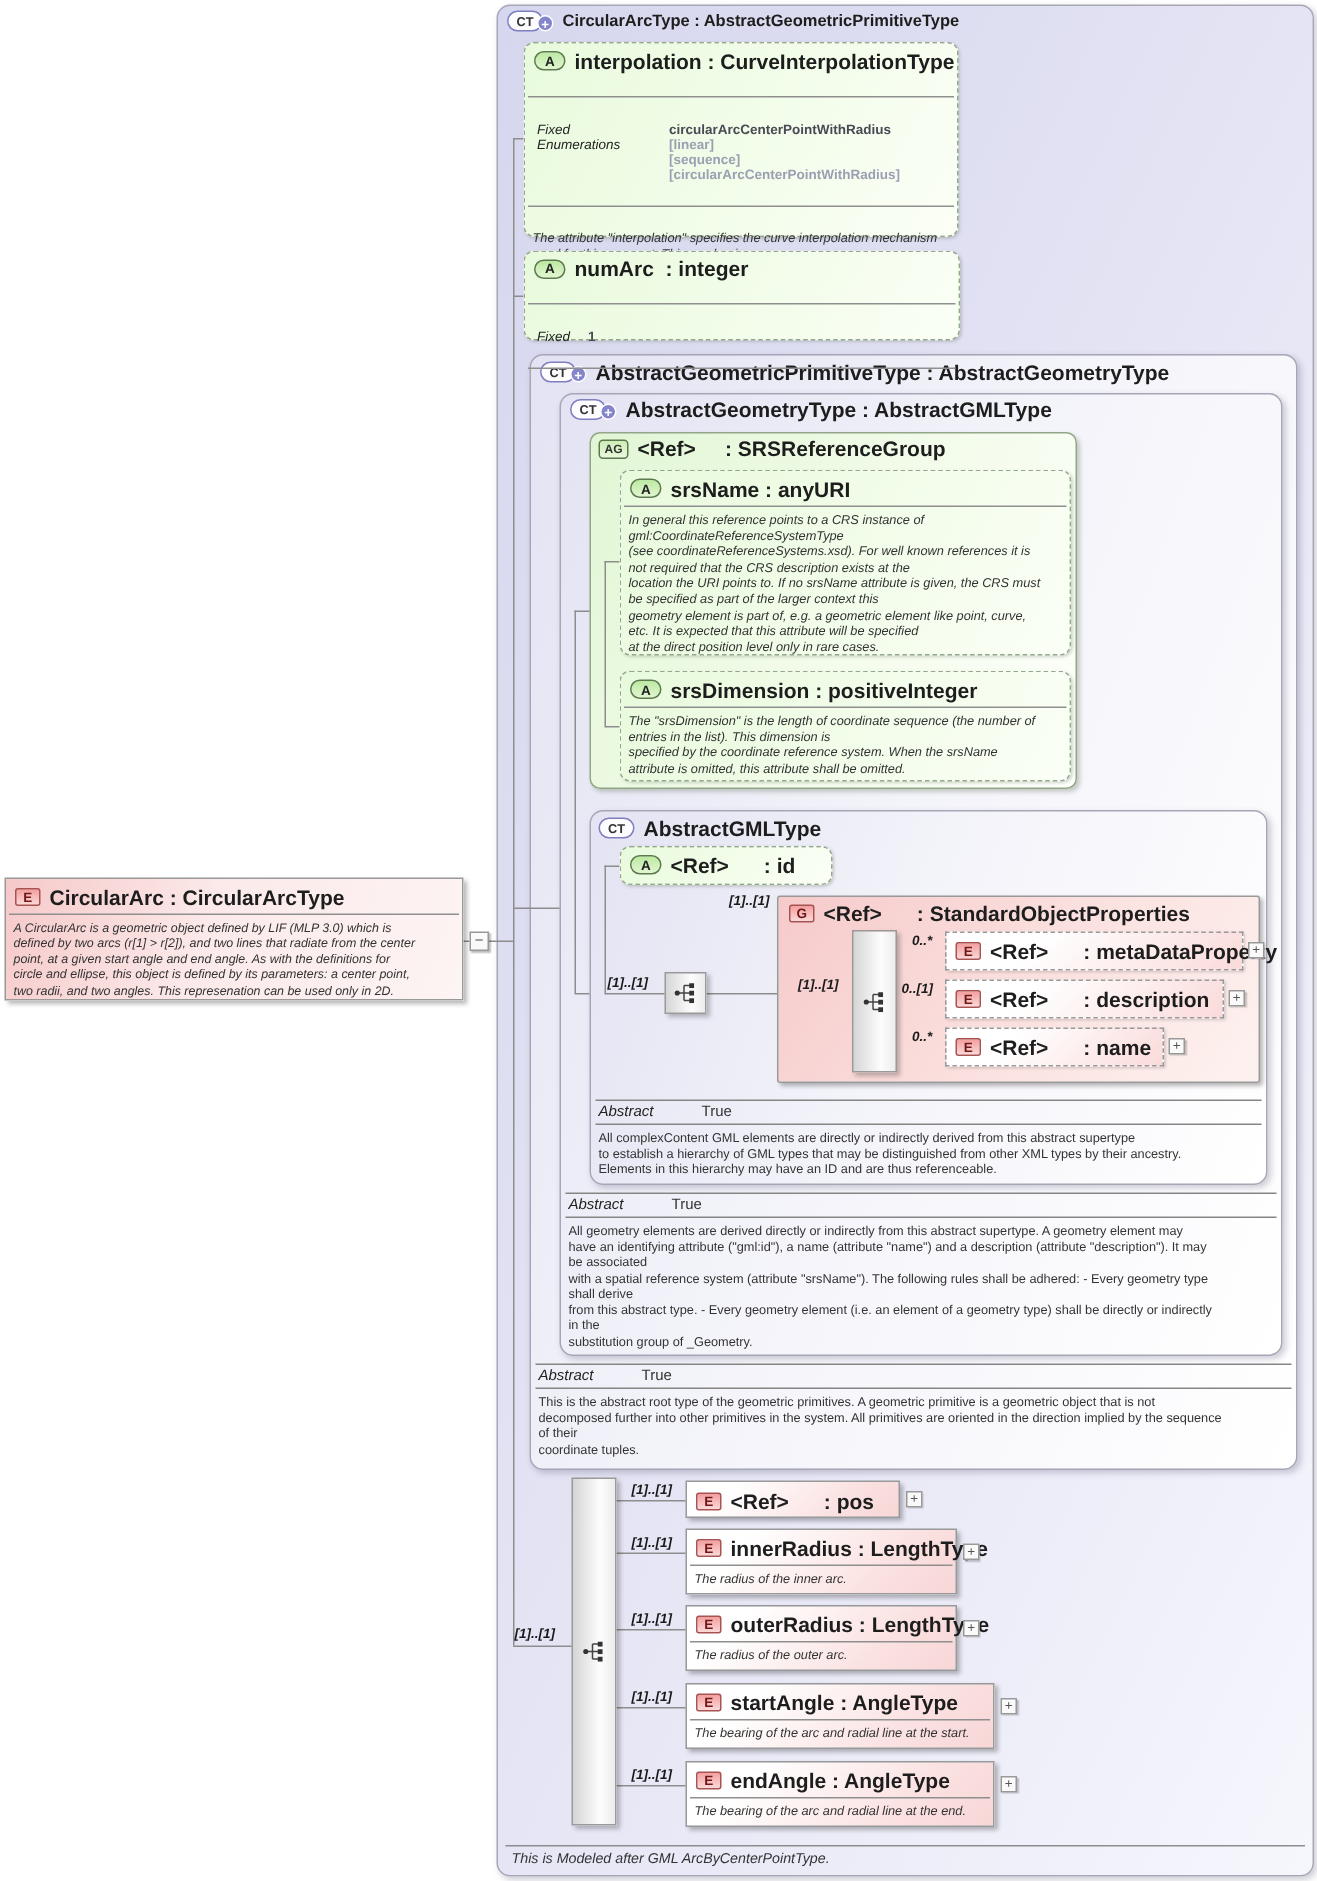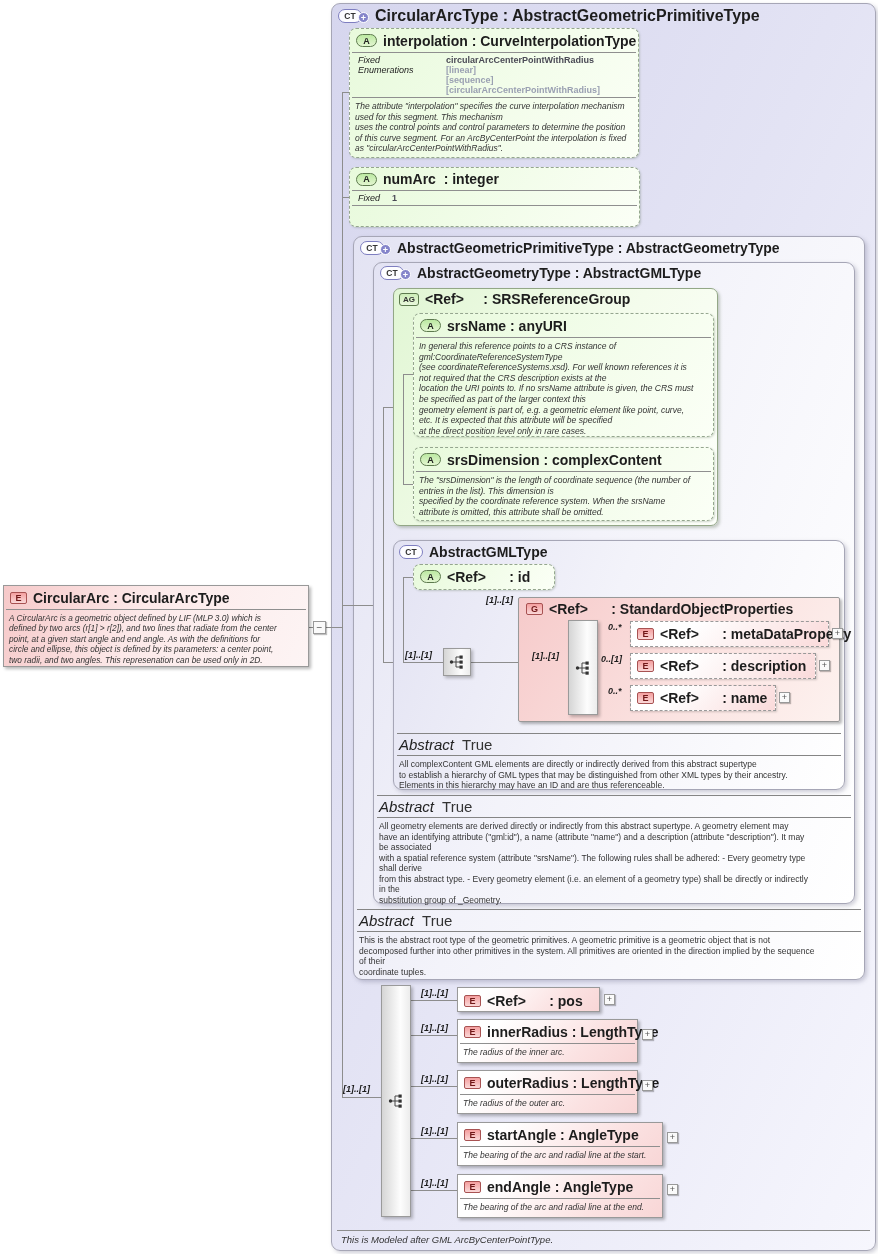--- a/index.html
+++ b/index.html
@@ -33,21 +33,21 @@
   #left-el{background:linear-gradient(110deg,#f6c9c9,#fceaea 45%,#fdf4f4)}
 
   .ehead{display:flex;align-items:center;gap:6px;padding:3px 6px;height:23px}
   .ahead{display:flex;align-items:center;gap:6px;padding:3px 6px;height:23px}
   .sep{border-top:1px solid #8f8f8f;margin:0 2px}
   .doc{font-style:italic;font-size:8.5px;line-height:10.6px;color:#333;
        padding:3px 5px;white-space:pre-line}
   #left-el .doc{font-size:8.3px;line-height:10.4px}
   .t{font-weight:bold;font-size:14px;color:#1d1d1d;white-space:pre}
   .header{position:absolute;display:flex;align-items:center;gap:6px}
-  #main-header .t{font-size:16px}
+  #main-header .t{font-size:11px}
 
   .icon-e,.icon-g{width:17px;height:12px;border:1px solid #a85252;border-radius:2px;
         background:linear-gradient(180deg,#f49f9f,#fad8d8);
         font-size:9px;font-weight:bold;color:#701818;
         display:inline-flex;align-items:center;justify-content:center;flex:none}
   .icon-a{width:21px;height:13px;border:1px solid #5d7a4e;border-radius:7px;
         background:linear-gradient(180deg,#bce9a2,#e2f6d0);
         font-size:9px;font-weight:bold;color:#222;
         display:inline-flex;align-items:center;justify-content:center;flex:none}
   .icon-ag{width:20px;height:13px;border:1px solid #5d7a4e;border-radius:3px;
@@ -58,30 +58,30 @@
   .ct-pill{width:24px;height:14px;border:1px solid #7e7ec0;border-radius:7px;
         background:#fdfdff;font-size:8.5px;font-weight:bold;color:#333;
         display:inline-flex;align-items:center;justify-content:center}
   .ct-plus{width:11px;height:11px;border-radius:50%;background:#8484ca;color:#fff;
         font-size:9px;font-weight:bold;display:inline-flex;align-items:center;
         justify-content:center;margin-left:-4px;border:1px solid #fff}
 
   .card{position:absolute;font-size:9px;font-style:italic;font-weight:bold;color:#1a1a1a}
 
   .facet{display:grid;grid-template-columns:88px auto;font-size:9px;
-         padding:2px 6px;border-top:1px solid #8f8f8f;border-bottom:1px solid #8f8f8f;margin:0 2px}
+         padding:16px 6px;border-top:1px solid #8f8f8f;border-bottom:1px solid #8f8f8f;margin:12px 2px}
   .facet.narrow{grid-template-columns:34px auto}
   .flabel{font-style:italic;color:#222}
   .fstrong{font-weight:bold;color:#4a4a55}
   .fdim{font-weight:bold;color:#9aa0b2}
   #box-numarc .ahead{height:22px}
 
   .absblock{position:absolute}
   .rule{border-top:1px solid #858585;height:0}
-  .absrow{display:flex;gap:8px;padding:2px 2px 2px;font-size:15px}
+  .absrow{display:flex;gap:32px;padding:2px 2px 2px;font-size:10px}
   .abslabel{font-style:italic;color:#222}
   .abstrue{font-weight:normal;color:#333}
   .absdoc{font-size:8.5px;line-height:10.5px;color:#333;
           padding:3px 2px;white-space:pre-line}
 
   .plusbox,.minusbox{position:absolute;width:11px;height:11px;border:1px solid #999;
         background:#fafafa;color:#555;font-size:9px;line-height:9px;text-align:center;
         box-shadow:1px 1px 1px rgba(0,0,0,.25)}
   .minusbox{width:13px;height:13px;line-height:11px;font-size:10px}
 
@@ -280,21 +280,21 @@
 location the URI points to. If no srsName attribute is given, the CRS must
 be specified as part of the larger context this
 geometry element is part of, e.g. a geometric element like point, curve,
 etc. It is expected that this attribute will be specified
 at the direct position level only in rare cases.</div>
   </div>
 
   <div class="gattr" id="box-srsdim">
     <div class="ahead">
       <span class="icon-a">A</span>
-      <span class="t">srsDimension : complexContent</span>
+      <span class="t">srsDimension : positiveInteger</span>
     </div>
     <div class="sep"></div>
     <div class="doc">The "srsDimension" is the length of coordinate sequence (the number of
 entries in the list). This dimension is
 specified by the coordinate reference system. When the srsName
 attribute is omitted, this attribute shall be omitted.</div>
   </div>
 
   <div class="gattr" id="box-id">
     <div class="ahead">

